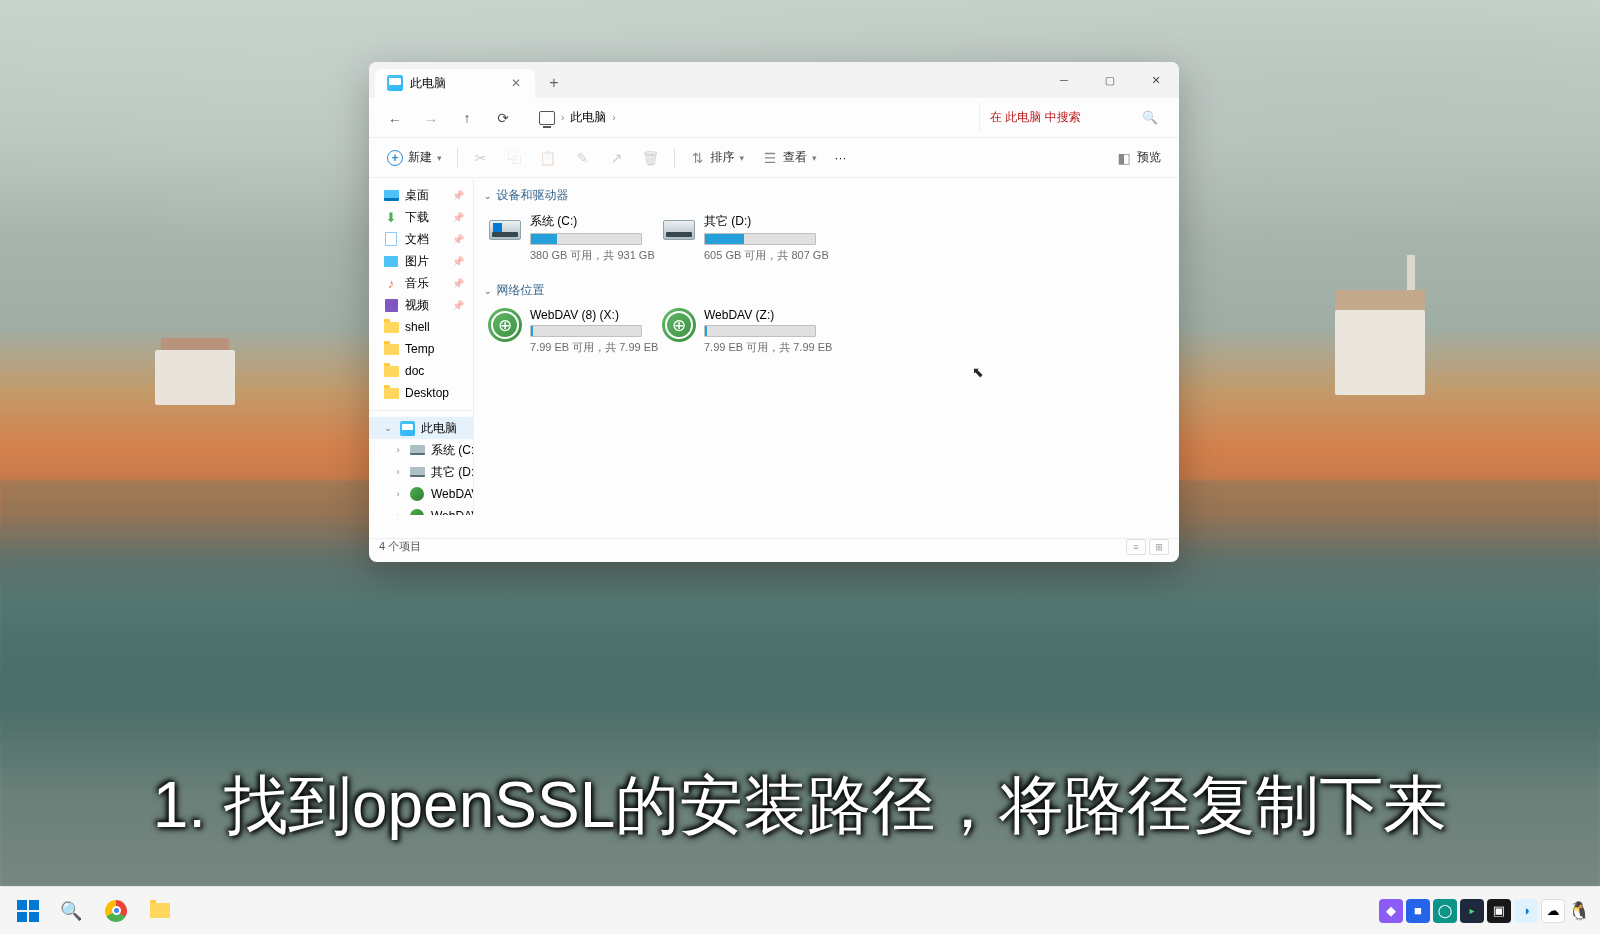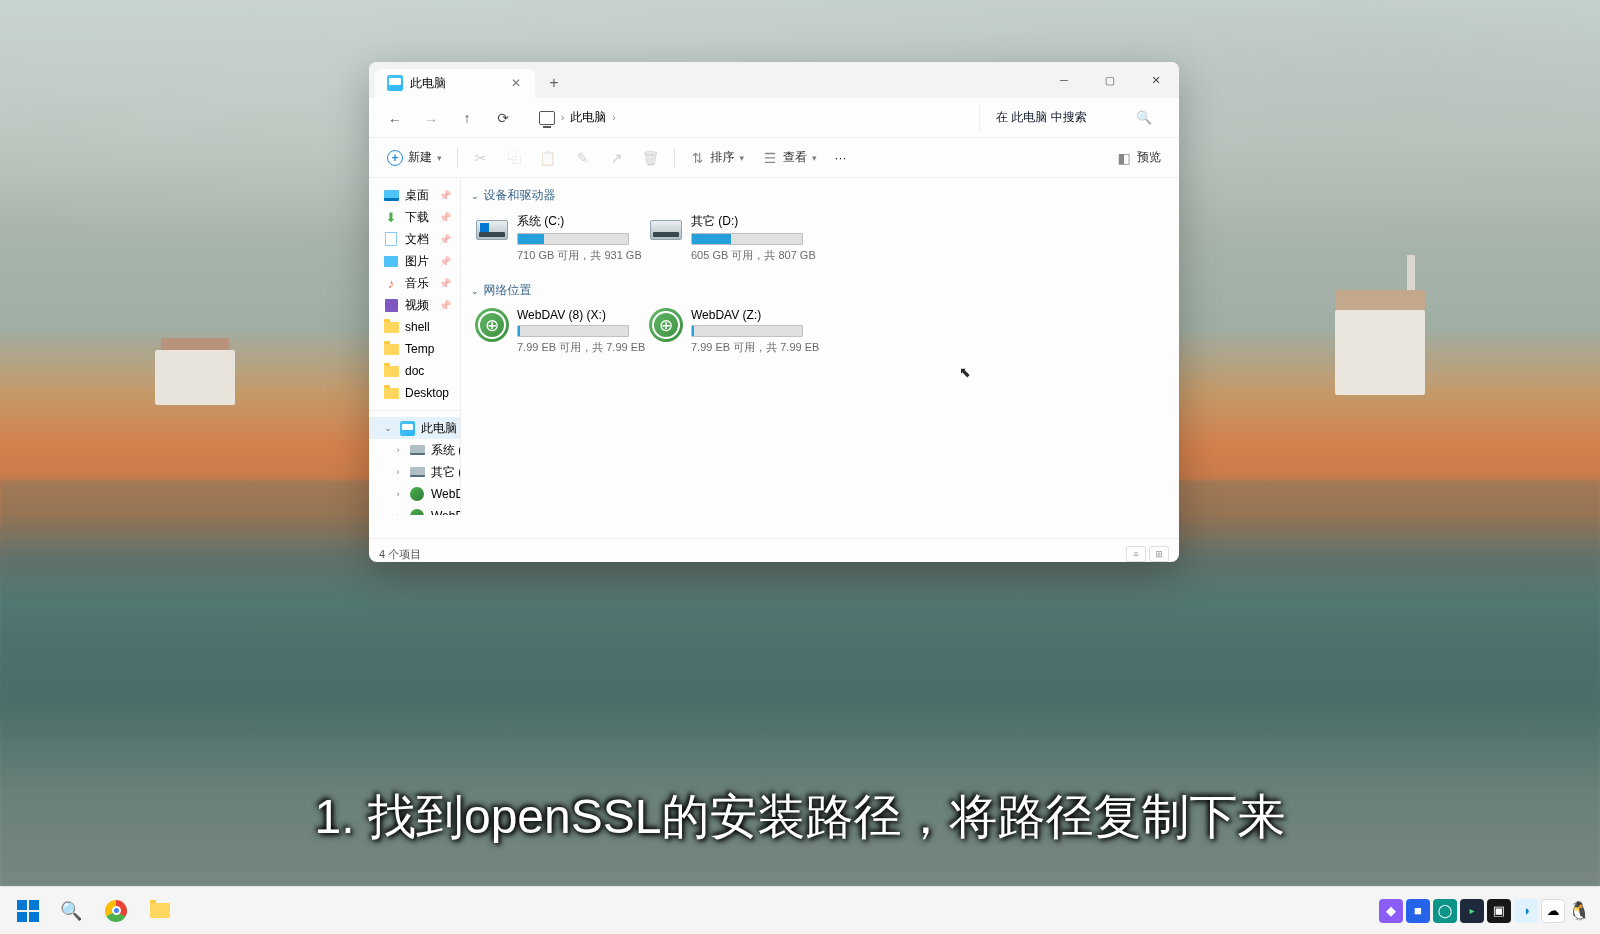--- a/index.html
+++ b/index.html
@@ -22,21 +22,21 @@
 .house-l { position:absolute; left:155px; top:350px; width:80px; height:55px; background:#e8e4dc; border-radius:2px;
   box-shadow: 0 -18px 0 -6px #b8927a; }
 .house-r { position:absolute; right:175px; top:310px; width:90px; height:85px; background:#eae6de; border-radius:2px; }
 .house-r::before { content:""; position:absolute; right:10px; top:-55px; width:8px; height:55px; background:#dcd8d0; }
 .house-r::after { content:""; position:absolute; left:0; top:-20px; width:100%; height:20px; background:#c4a88c; }
 .reflection { position:absolute; left:0; right:0; top:480px; bottom:48px;
   background: linear-gradient(to bottom, rgba(90,120,115,.3), rgba(70,100,95,.5) 40%, rgba(100,115,110,.4)); filter:blur(1px); }
 
 
 .subtitle { position:absolute; bottom:85px; left:0; right:0; text-align:center;
-  font-size:48px; color:#fff; font-weight:400;
+  font-size:64px; color:#fff; font-weight:400;
   text-shadow: 0 0 8px rgba(0,0,0,.9), 2px 2px 4px rgba(0,0,0,.9), -2px -2px 4px rgba(0,0,0,.9); }
 
 
 .taskbar { position:absolute; bottom:0; left:0; right:0; height:48px; background:#f5f5f5;
   display:flex; align-items:center; padding:0 8px; border-top:1px solid rgba(0,0,0,.06); }
 .taskbar-left { display:flex; gap:4px; }
 .tb-btn { width:40px; height:40px; display:flex; align-items:center; justify-content:center; border-radius:4px; cursor:pointer; font-size:18px; }
 .win-logo { width:22px; height:22px; display:grid; grid-template:1fr 1fr/1fr 1fr; gap:2px; }
 .win-logo span { background:#0078d4; }
 .taskbar-right { margin-left:auto; display:flex; gap:3px; align-items:center; }
@@ -62,34 +62,34 @@
 .tab-add { width:30px; height:30px; margin:5px 0 0 4px; display:flex; align-items:center; justify-content:center; font-size:16px; opacity:.6; border-radius:4px; }
 .wc { margin-left:auto; display:flex; }
 .wc-btn { width:46px; height:36px; display:flex; align-items:center; justify-content:center; font-size:11px; opacity:.7; }
 
 .navbar { height:40px; display:flex; align-items:center; padding:0 10px; gap:4px; border-bottom:1px solid #eee; }
 .nav-ico { width:32px; height:32px; display:flex; align-items:center; justify-content:center; opacity:.7; border-radius:4px; font-size:14px; }
 .addr { flex:1; display:flex; align-items:center; height:30px; margin:0 8px; padding:0 8px; gap:6px; font-size:12px; }
 .addr .pc-ico{width:16px;height:14px;border:1.5px solid #555;border-radius:2px;position:relative}
 .addr .pc-ico::after{content:"";position:absolute;bottom:-4px;left:3px;right:3px;height:2px;background:#555}
 .addr .chev{opacity:.5;font-size:10px}
-.search { width:190px; height:30px; display:flex; align-items:center; padding:0 16px; font-size:12px; color:#0f172a; border-left:1px solid #eee; }
+.search { width:190px; height:30px; display:flex; align-items:center; padding:0 10px; font-size:12px; color:#b91c1c; border-left:1px solid #eee; }
 .search-ico{margin-left:auto;opacity:.5;font-size:13px}
 
 .toolbar { height:40px; display:flex; align-items:center; padding:0 10px; gap:2px; border-bottom:1px solid #eee; }
 .tbb { height:30px; padding:0 8px; display:flex; align-items:center; gap:5px; font-size:12px; border-radius:4px; opacity:.85; }
 .tbb.faded{opacity:.35}
 .tbb .dd{font-size:9px;opacity:.6}
 .plus-c{width:16px;height:16px;border:1.5px solid #0078d4;border-radius:50%;display:flex;align-items:center;justify-content:center;color:#0078d4;font-size:12px;font-weight:bold}
 .sep{width:1px;height:20px;background:#e0e0e0;margin:0 5px}
 .tool-ico{width:16px;height:16px;opacity:.55;display:flex;align-items:center;justify-content:center;font-size:14px}
 .toolbar .right{margin-left:auto;display:flex;align-items:center;gap:5px}
 
 .body { flex:1; display:flex; min-height:0; }
-.sidebar { width:92px; border-right:1px solid #eee; overflow-y:auto; padding:6px 0; font-size:12px; }
+.sidebar { width:105px; border-right:1px solid #eee; overflow-y:auto; padding:6px 0; font-size:12px; }
 .sb-item { display:flex; align-items:center; gap:6px; padding:3px 8px 3px 14px; height:22px; cursor:default; white-space:nowrap; overflow:hidden; }
 .sb-item.sel{background:#e5f1fb}
 .sb-ico{width:16px;height:16px;flex-shrink:0;display:flex;align-items:center;justify-content:center;font-size:13px}
 .sb-pin{margin-left:auto;opacity:.35;font-size:10px}
 .sb-exp{width:10px;font-size:9px;opacity:.55;text-align:center;flex-shrink:0}
 .sb-item.lvl2{padding-left:24px}
 .folder-y{width:15px;height:11px;background:#ffd75e;border-radius:1px;position:relative}
 .folder-y::before{content:"";position:absolute;top:-3px;left:0;width:6px;height:3px;background:#ffca3a;border-radius:1px 1px 0 0}
 .ico-dl{color:#4caf50;transform:rotate(0)}
 .ico-doc{width:12px;height:14px;background:#fff;border:1px solid #90caf9}
@@ -114,21 +114,21 @@
 .dr-webdav::before{content:"";position:absolute;inset:3px;border:2px solid #fff;border-radius:50%}
 .dr-webdav span{position:relative;z-index:1}
 .dr-info{flex:1;min-width:0}
 .dr-name{font-size:12px;margin-bottom:3px;white-space:nowrap;overflow:hidden;text-overflow:ellipsis}
 .dr-bar{height:12px;background:#e0e0e0;border:1px solid #c0c0c0;border-radius:1px;overflow:hidden;margin-bottom:3px}
 .dr-fill{height:100%;background:#26a0da}
 .dr-txt{font-size:11px;color:#6b6b6b;white-space:nowrap}
 
 .cursor { position:absolute; left:498px; top:186px; font-size:14px; opacity:.85; pointer-events:none }
 
-.status { height:24px; border-top:1px solid #eee; display:flex; align-items:flex-end; padding:0 10px; font-size:11px; color:#555;margin-top:23px; }
+.status { height:24px; border-top:1px solid #eee; display:flex; align-items:flex-start; padding:0 10px; font-size:11px; color:#555;margin-top:23px; }
 .status .r{margin-left:auto;display:flex;gap:3px}
 .vbtn{width:20px;height:16px;border:1px solid #ccc;border-radius:2px;display:flex;align-items:center;justify-content:center;font-size:9px;opacity:.6}
 </style>
 </head>
 <body>
 
 <div class="desktop-bg">
   <div class="mountain-haze"></div>
   <div class="sun"></div>
   <div class="house-l"></div>
@@ -340,21 +340,21 @@
       <div class="drives" id="drives">
           <div class="drive">
       <div class="dr-ico">
               <div class="dr-disk win"></div>
             </div>
       <div class="dr-info">
         <div class="dr-name">系统 (C:)</div>
         <div class="dr-bar">
                 <div class="dr-fill" style="width:24%"></div>
               </div>
-        <div class="dr-txt">710 GB 可用，共 931 GB</div>
+        <div class="dr-txt">380 GB 可用，共 931 GB</div>
       </div>
      </div>
           <div class="drive">
       <div class="dr-ico">
               <div class="dr-disk disk"></div>
             </div>
       <div class="dr-info">
         <div class="dr-name">其它 (D:)</div>
         <div class="dr-bar">
                 <div class="dr-fill" style="width:35%"></div>

